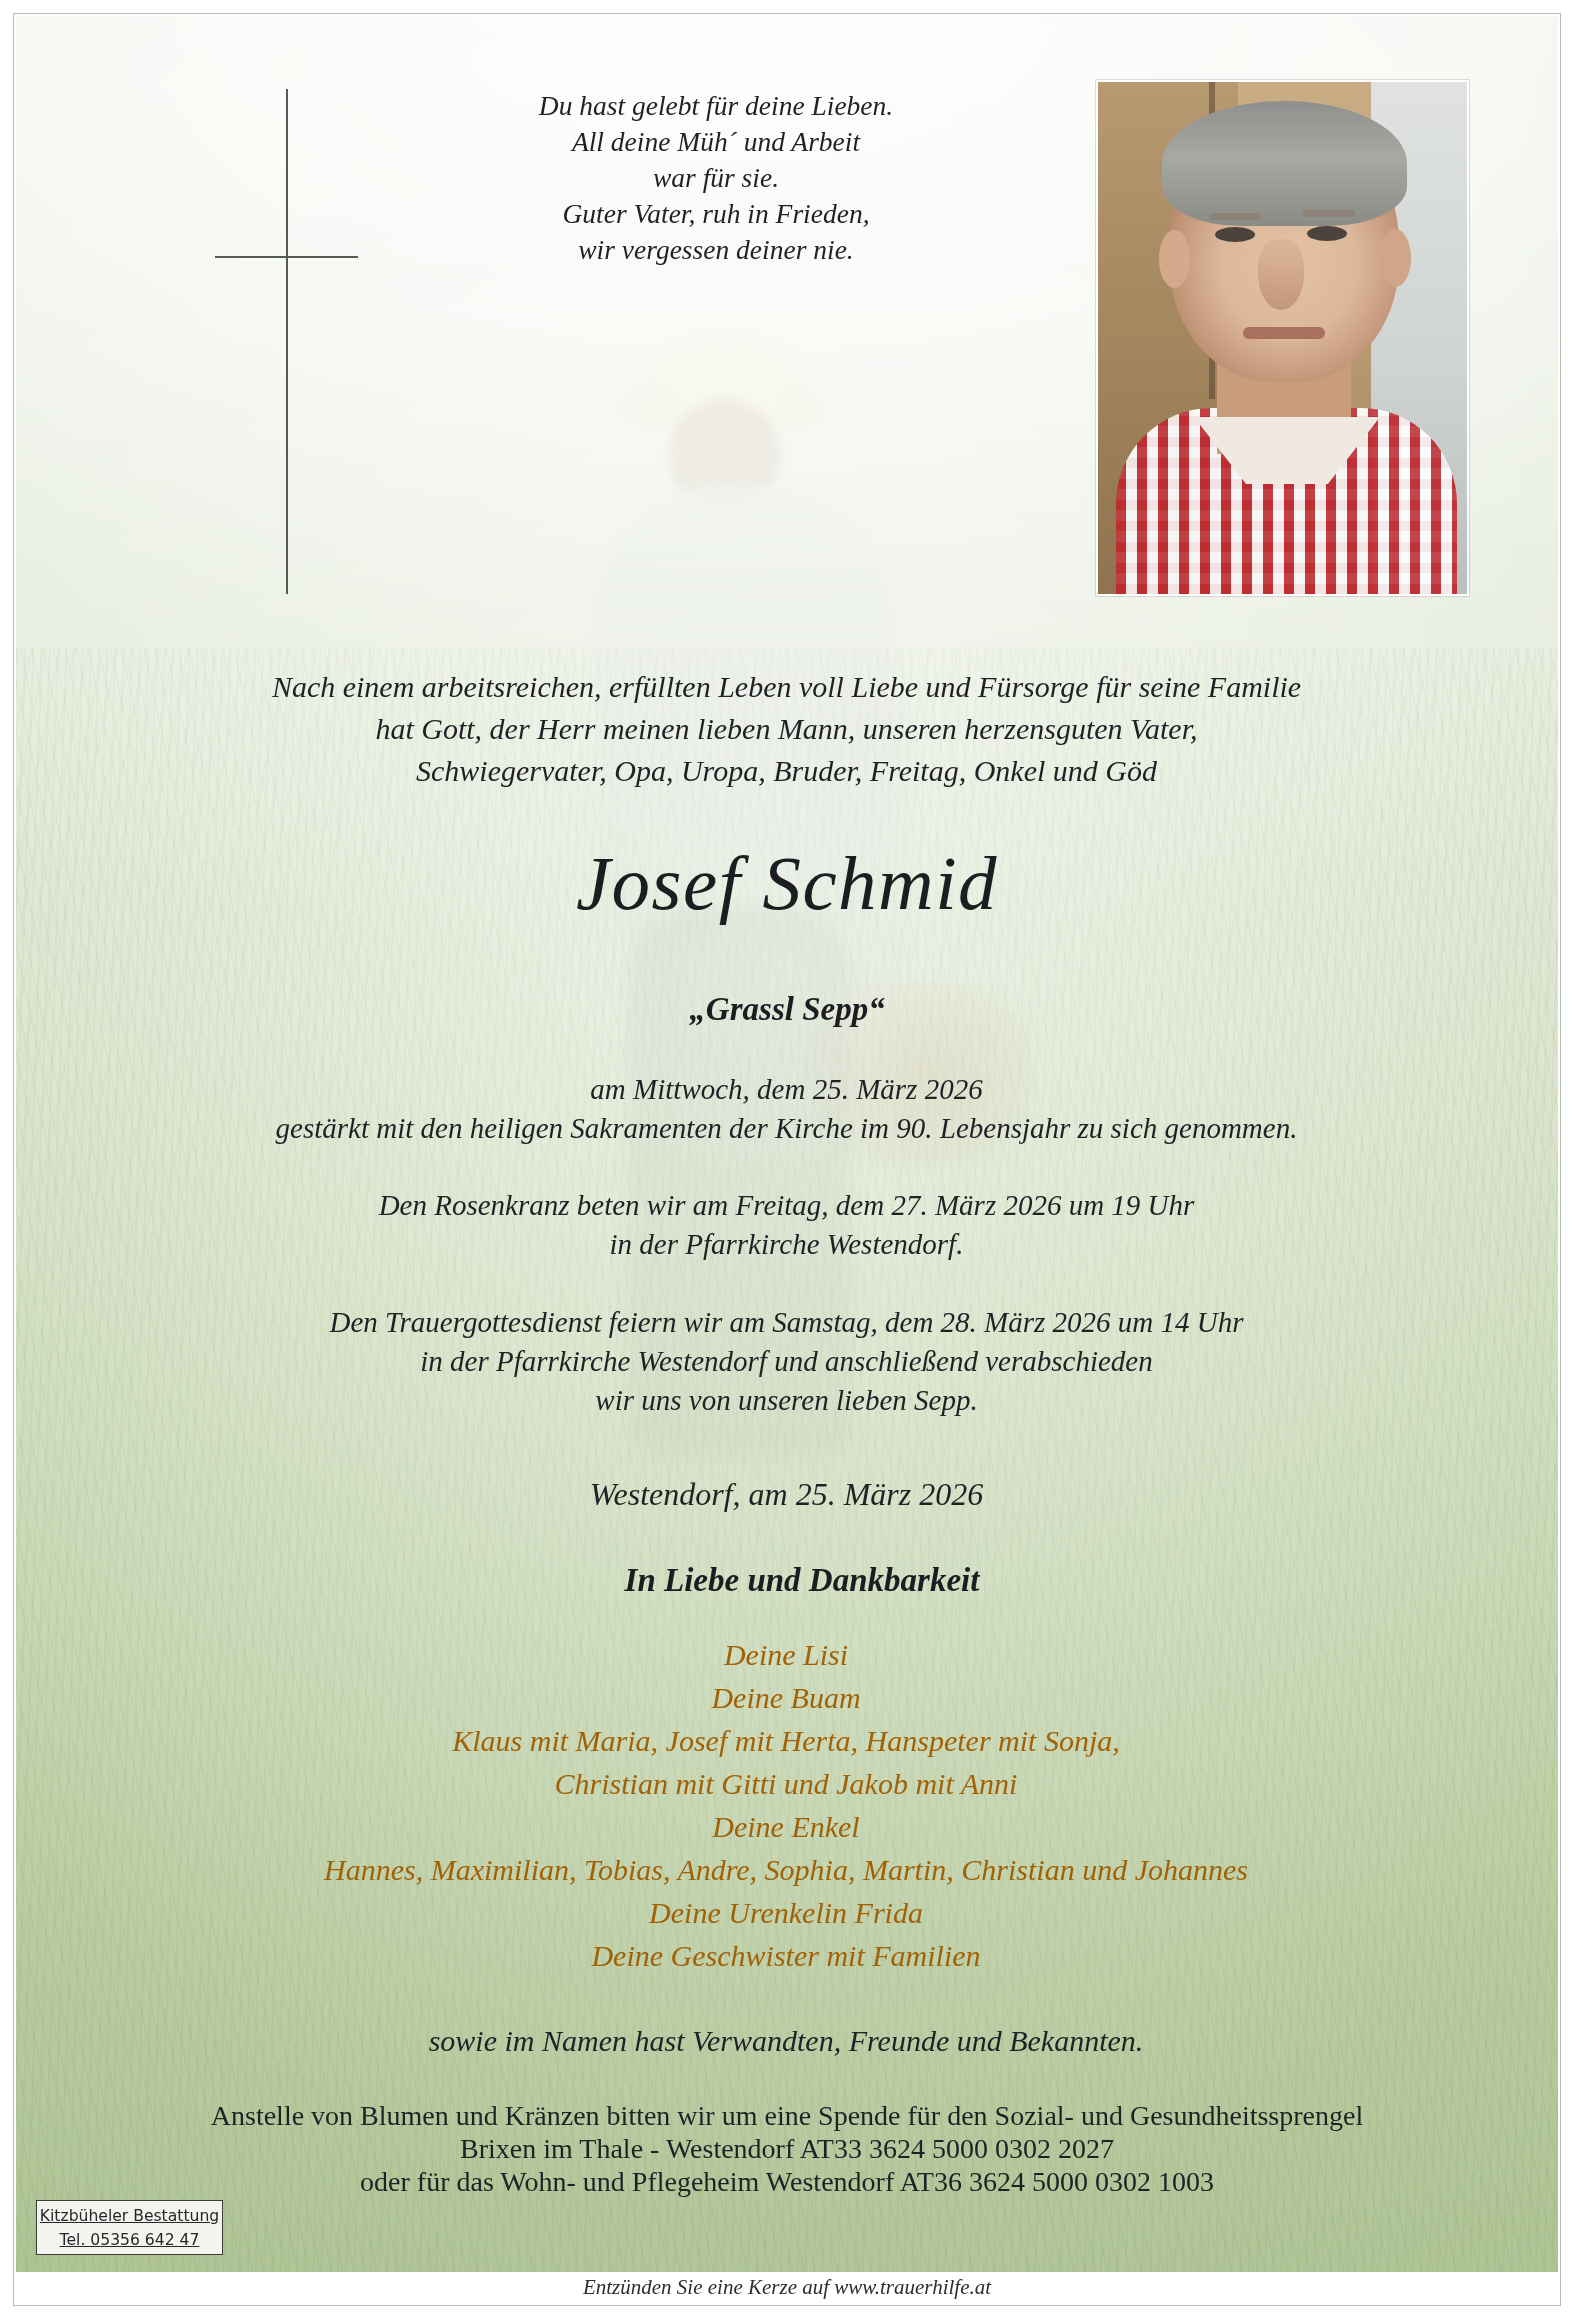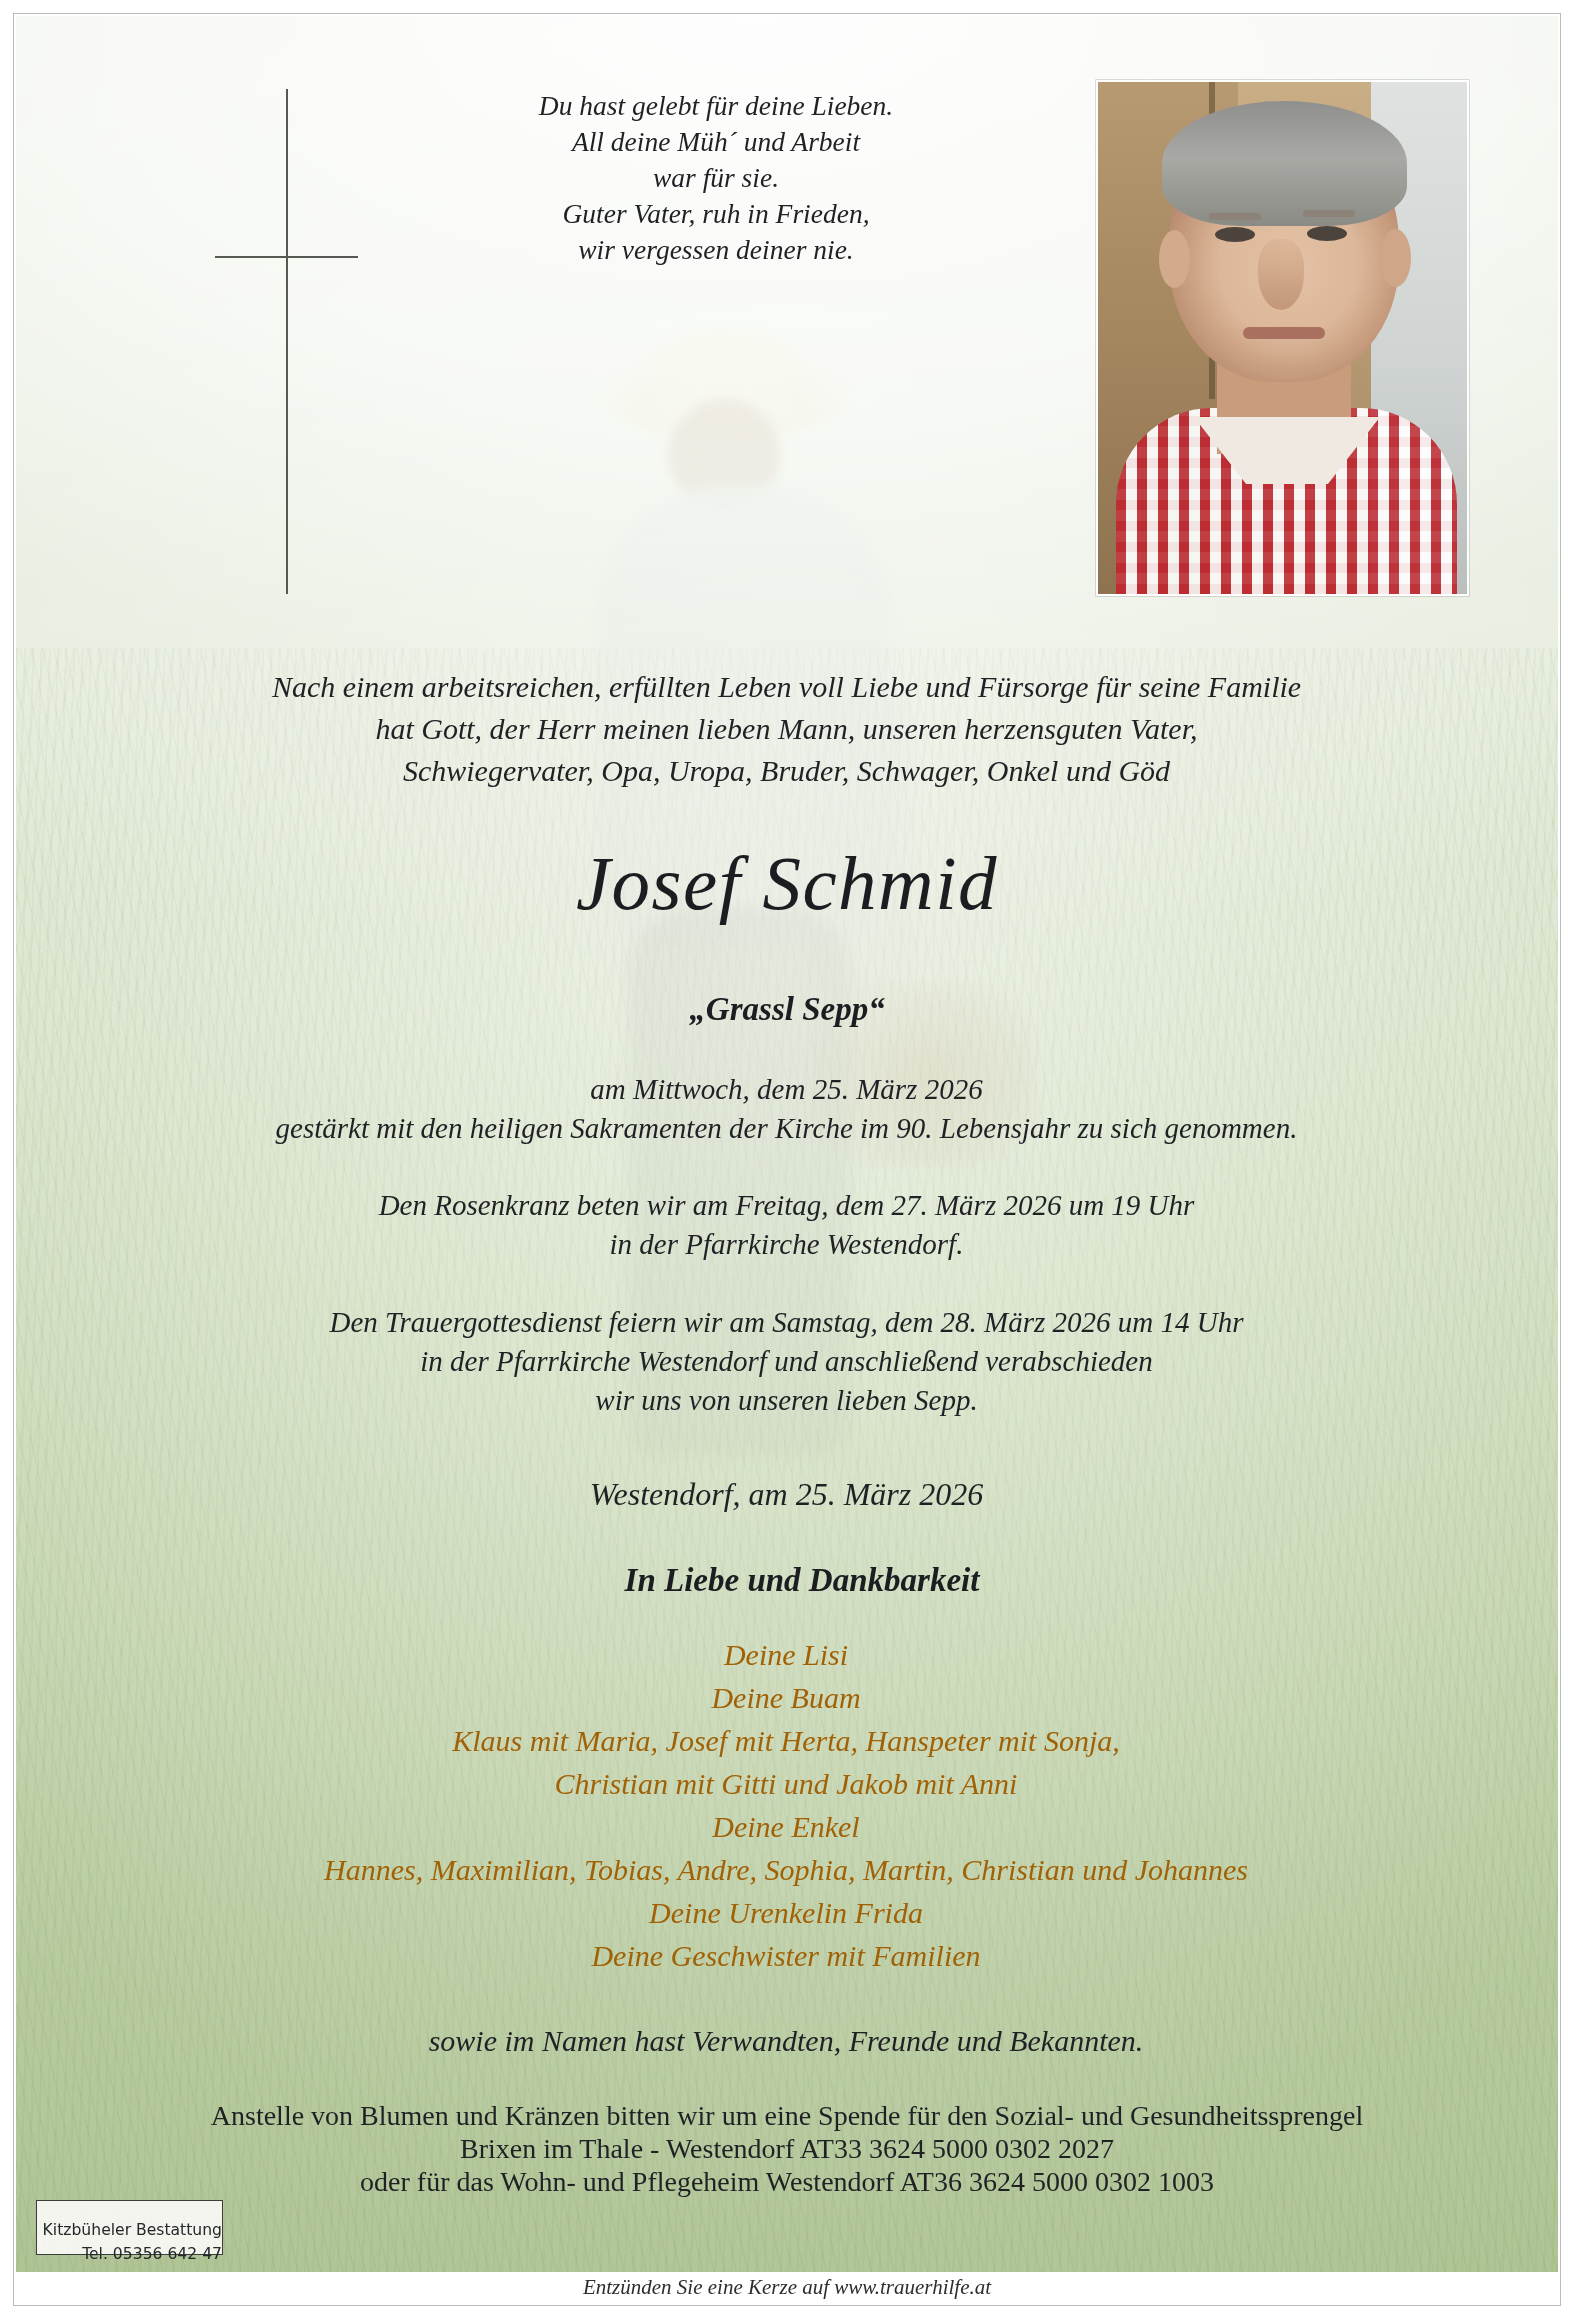--- a/index.html
+++ b/index.html
@@ -320,23 +320,24 @@
     position: absolute;
     left: 36px; bottom: 64px;
     width: 187px; height: 55px;
     border: 1.5px solid #3a3d3a;
     background: rgba(248,248,245,.92);
     z-index: 30;
     font-family: "DejaVu Sans", sans-serif;
     font-size: 15.6px;
     line-height: 24px;
     color: #25282a;
-    text-align: right;
-    padding-top: 17px;
+    text-align: center;
+    padding-top: 3px;
     box-sizing: border-box;
+    text-decoration: underline;
   }
 
   
   .footer {
     position: absolute;
     left: 0; bottom: 19.3px;
     width: 1574px;
     text-align: center;
     font-style: italic;
     font-size: 21px;
@@ -396,21 +397,21 @@
       <div>Du hast gelebt für deine Lieben.</div>
       <div>All deine Müh´ und Arbeit</div>
       <div>war für sie.</div>
       <div>Guter Vater, ruh in Frieden,</div>
       <div>wir vergessen deiner nie.</div>
     </div>
 
     <div class="intro">
       <div>Nach einem arbeitsreichen, erfüllten Leben voll Liebe und Fürsorge für seine Familie</div>
       <div>hat Gott, der Herr meinen lieben Mann, unseren herzensguten Vater,</div>
-      <div>Schwiegervater, Opa, Uropa, Bruder, Schwager, Onkel und Göd</div>
+      <div>Schwiegervater, Opa, Uropa, Bruder, Freitag, Onkel und Göd</div>
     </div>
 
     <div class="name">Josef Schmid</div>
     <div class="nickname">„Grassl Sepp“</div>
 
     <div class="block b-death">
       <div>am Mittwoch, dem 25. März 2026</div>
       <div>gestärkt mit den heiligen Sakramenten der Kirche im 90. Lebensjahr zu sich genommen.</div>
     </div>
 

